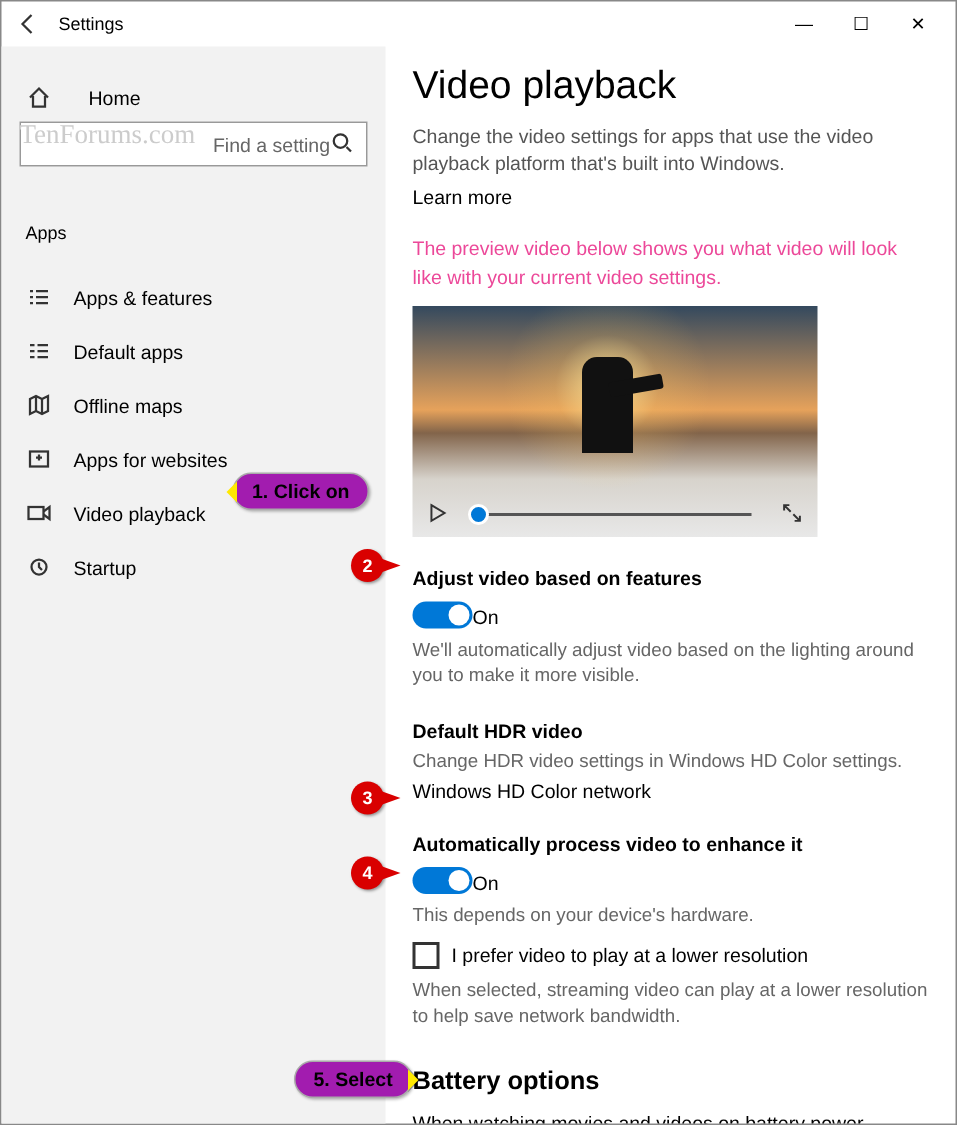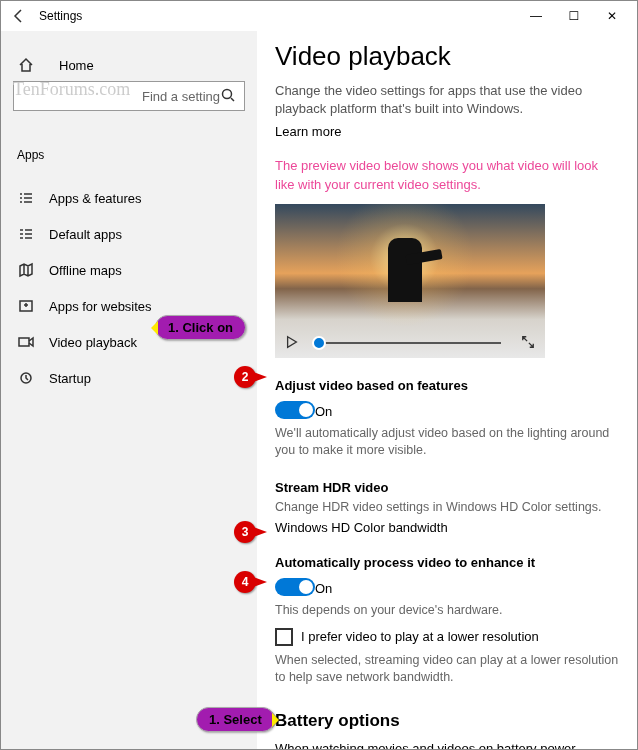--- a/index.html
+++ b/index.html
@@ -162,23 +162,23 @@
       </div>
     </div>
 
     <div class="setting-title">Adjust video based on features</div>
     <div class="toggle-row">
       <div class="toggle"></div>
       <span>On</span>
     </div>
     <div class="sub">We'll automatically adjust video based on the lighting around you to make it more visible.</div>
 
-    <div class="setting-title">Stream HDR video</div>
+    <div class="setting-title">Default HDR video</div>
     <div class="sub" style="margin-top:4px">Change HDR video settings in Windows HD Color settings.</div>
-    <a class="link" style="margin-top:4px">Windows HD Color bandwidth</a>
+    <a class="link" style="margin-top:4px">Windows HD Color network</a>
 
     <div class="setting-title">Automatically process video to enhance it</div>
     <div class="toggle-row">
       <div class="toggle"></div>
       <span>On</span>
     </div>
     <div class="sub">This depends on your device's hardware.</div>
 
     <div class="checkbox-row">
       <div class="chk"></div>
@@ -189,13 +189,13 @@
     <h2>Battery options</h2>
     <div class="sel-label">When watching movies and videos on battery power</div>
     
   </div>
 </div>
 
 <div class="callout tail-left" style="top:315px; left:155px;">1. Click on</div>
 <div class="redmark" style="top:366px; left:234px;">2</div>
 <div class="redmark" style="top:521px; left:234px;">3</div>
 <div class="redmark" style="top:571px; left:234px;">4</div>
-<div class="callout tail-right" style="top:707px; left:196px;">1. Select</div>
+<div class="callout tail-right" style="top:707px; left:196px;">5. Select</div>
 
 </body></html>

